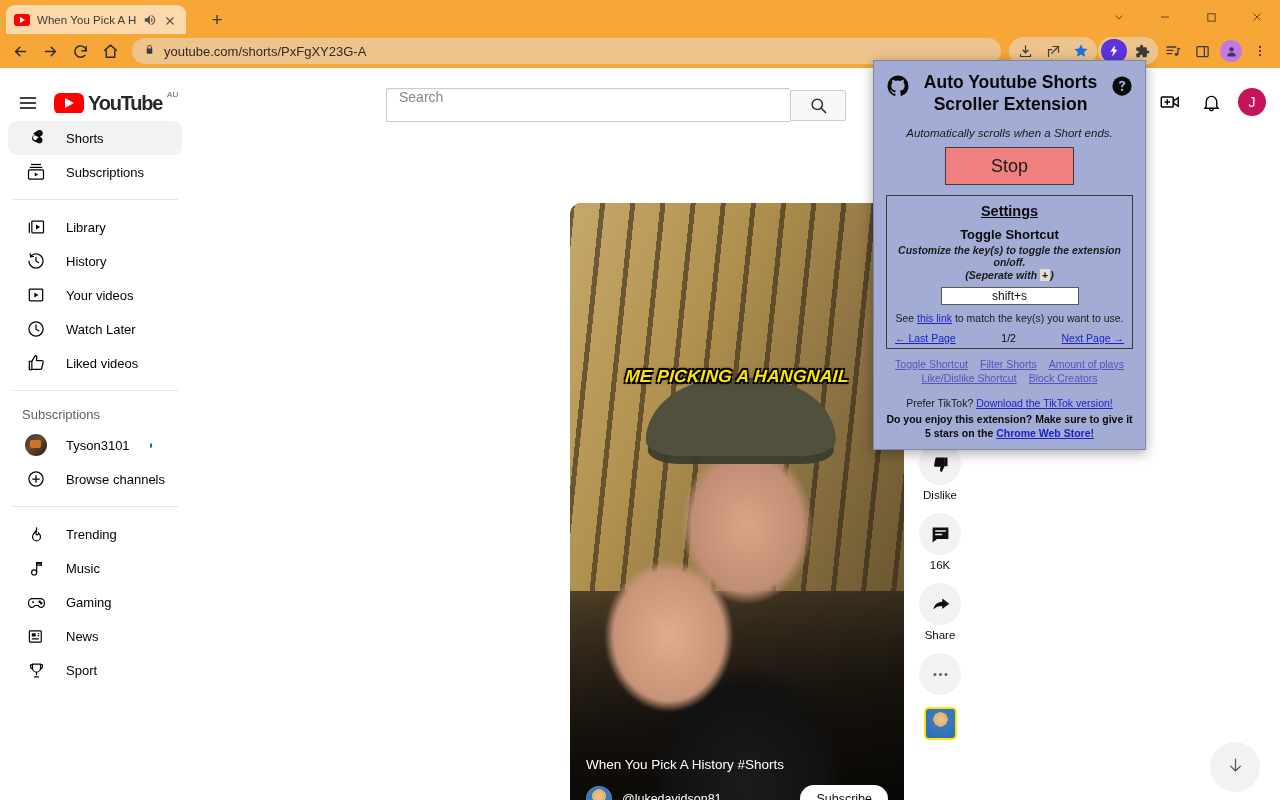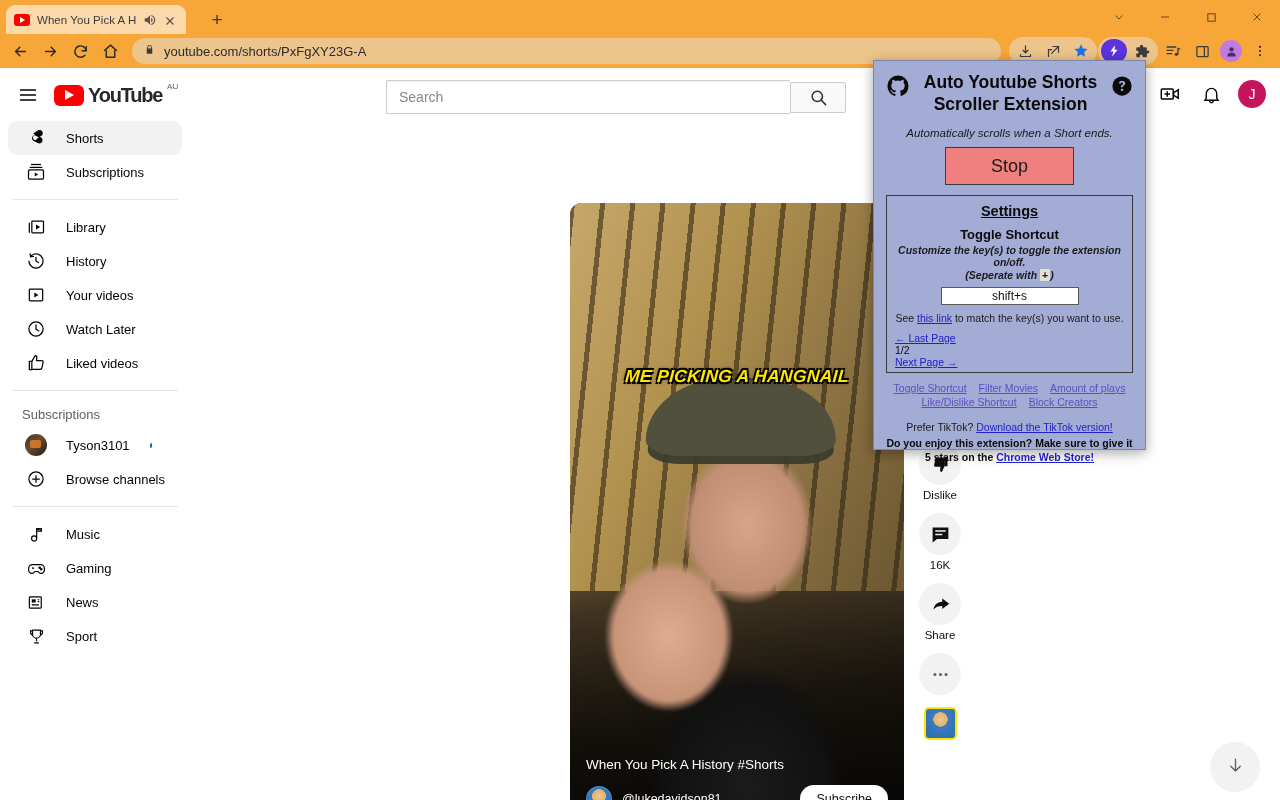--- a/index.html
+++ b/index.html
@@ -81,21 +81,21 @@
     width: 22px; height: 22px; border-radius: 50%; background: #C07BE0;
     display: flex; align-items: center; justify-content: center;
   }
 
   
   .yt-page {
     position: absolute; top: 68px; left: 0; width: 1280px; height: 732px;
     background: #ffffff; overflow: hidden;
   }
   .yt-header {
-    position: absolute; top: 4px; left: 0; width: 1280px; height: 45px;
+    position: absolute; top: 12px; left: 0; width: 1280px; height: 45px;
     background: #fff; display: flex; align-items: center;
   }
   .yt-hamburger {
     width: 40px; height: 40px; margin-left: 8px; display: flex;
     align-items: center; justify-content: center; flex: 0 0 40px;
   }
   .yt-logo {
     margin-left: 6px; display: flex; align-items: flex-start; gap: 4px;
     position: relative;
   }
@@ -114,21 +114,21 @@
   }
   .yt-logo-country {
     font-size: 8px; color: #606060; position: absolute; right: -16px; top: -2px;
   }
   .yt-search {
     position: absolute; left: 386px; top: 8px; display: flex; align-items: center;
   }
   .yt-search-input {
     width: 404px; height: 31px; border: 1px solid #ccc; border-right: none;
     border-radius: 2px 0 0 2px; padding: 16px 12px; font-size: 14px;
-    color: #606060; display: flex; align-items: center; box-shadow: inset 0 1px 2px rgba(0,0,0,.06);
+    color: #606060; display: flex; align-items: flex-end; box-shadow: inset 0 1px 2px rgba(0,0,0,.06);
   }
   .yt-search-input span { color: #888; }
   .yt-search-btn {
     width: 56px; height: 31px; border: 1px solid #ccc; background: #f8f8f8;
     border-radius: 0 2px 2px 0; display: flex; align-items: center;
     justify-content: center;
   }
   .yt-header-right {
     position: absolute; right: 14px; top: 8px; display: flex; align-items: center; gap: 13px;
   }
@@ -309,22 +309,22 @@
   .ext-input {
     display: block; width: 138px; height: 18px; margin: 6px auto 0;
     background: #fff; border: 1px solid #5a5a5a; text-align: center;
     font-size: 12px; color: #111; line-height: 16px;
   }
   .ext-hint {
     text-align: center; font-size: 10.5px; color: #1a1a1a; margin-top: 7px;
   }
   .ext-hint a { color: #2020c8; text-decoration: underline; }
   .ext-pager {
-    display: flex; justify-content: space-between;
-    margin-top: 8px; font-size: 10.5px; flex-direction: column;
+    display: flex; align-items: center; justify-content: space-between;
+    margin-top: 8px; font-size: 10.5px;
   }
   .ext-pager a { color: #2020c8; text-decoration: underline; }
   .ext-pager .pg { color: #0a0a0a; }
   .ext-tabs {
     text-align: center; margin-top: 8px; font-size: 10.5px; line-height: 1.35;
   }
   .ext-tabs a { color: #5b4fbf; margin: 0 6px; }
   .ext-tabs a.sel { text-decoration: underline; font-weight: 500; }
   .ext-tiktok {
     text-align: center; font-size: 10.5px; color: #1a1a1a; margin-top: 12px;
@@ -614,20 +614,28 @@
         <svg width="20" height="20" viewBox="0 0 24 24" stroke="#030303" stroke-width="1.5" fill="none" stroke-linecap="round">
             <circle cx="12" cy="12" r="8.5"></circle>
             <path d="M12 8v8M8 12h8"></path>
           </svg>
       </span>
       <span class="lbl">Browse channels</span>
     </div>
 
     <div class="nav-divider"></div>
 
+    <div class="nav-item">
+      <span class="ico">
+        <svg width="19" height="19" viewBox="0 0 24 24" stroke="#030303" stroke-width="1.5" fill="none">
+            <path d="M12 3s1 3-1.5 5.5S7 13 7 15a5 5 0 0010 0c0-2-1-3.5-2.5-5 0 1.6-.9 2.5-1.8 2.5-1 0-1.7-.9-1.2-2.2C12 8.5 12 6 12 3z"></path>
+          </svg>
+      </span>
+      <span class="lbl">Trending</span>
+    </div>
     <div class="nav-item">
       <span class="ico">
         <svg width="19" height="19" viewBox="0 0 24 24" stroke="#030303" stroke-width="1.5" fill="none">
             <circle cx="9" cy="17" r="3.2"></circle>
             <path d="M12.2 17V5l6 1.6"></path>
             <path d="M12.2 9.5l6 1.6" opacity="0"></path>
             <rect x="12.2" y="4.6" width="6" height="3.2" fill="none"></rect>
           </svg>
       </span>
       <span class="lbl">Music</span>
@@ -765,21 +773,21 @@
       <span>See </span><a href="#">this link</a><span> to match the key(s) you want to use.</span>
     </div>
     <div class="ext-pager">
       <a href="#">← Last Page</a>
       <span class="pg">1/2</span>
       <a href="#">Next Page →</a>
     </div>
   </div>
 
   <div class="ext-tabs">
-    <a href="#" class="sel">Toggle Shortcut</a><a href="#">Filter Movies</a><a href="#">Amount of plays</a><br>
+    <a href="#" class="sel">Toggle Shortcut</a><a href="#">Filter Shorts</a><a href="#">Amount of plays</a><br>
     <a href="#">Like/Dislike Shortcut</a><a href="#">Block Creators</a>
   </div>
 
   <div class="ext-tiktok">
     <span>Prefer TikTok? </span><a href="#">Download the TikTok version!</a>
   </div>
   <div class="ext-rate">
     <span>Do you enjoy this extension? Make sure to give it 5 stars on the </span><a href="#">Chrome Web Store!</a>
   </div>
 </div>

